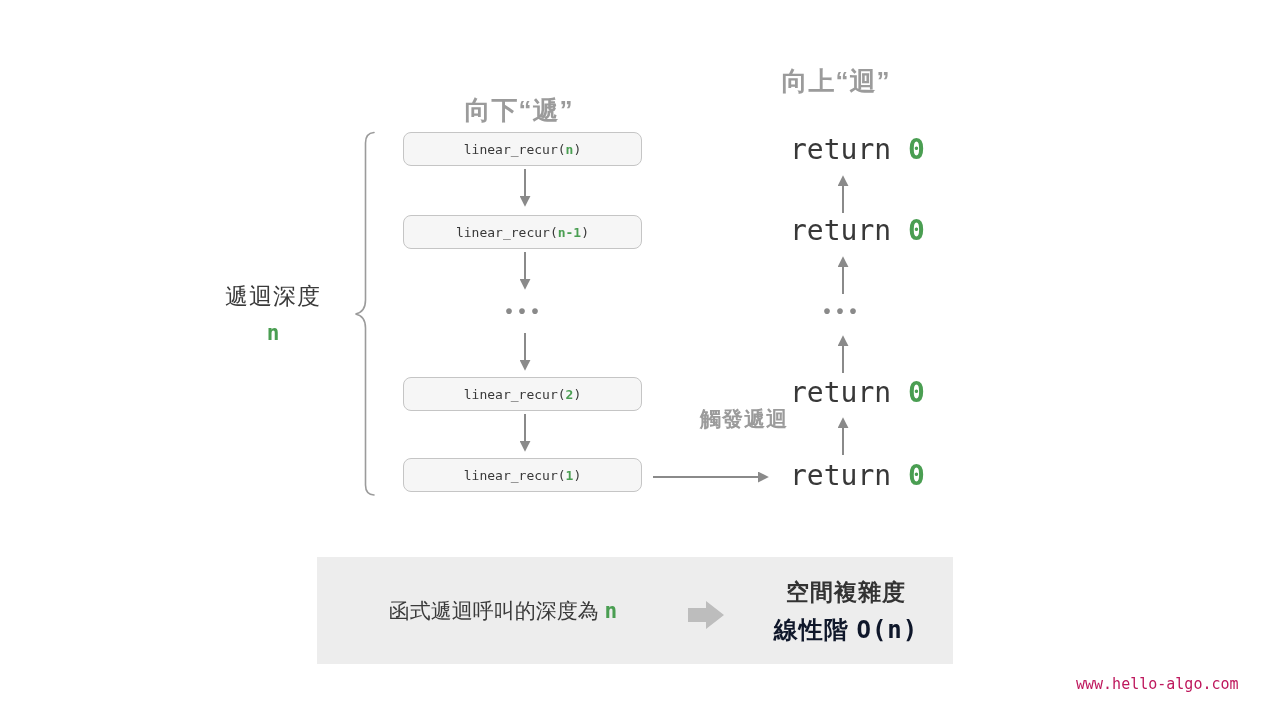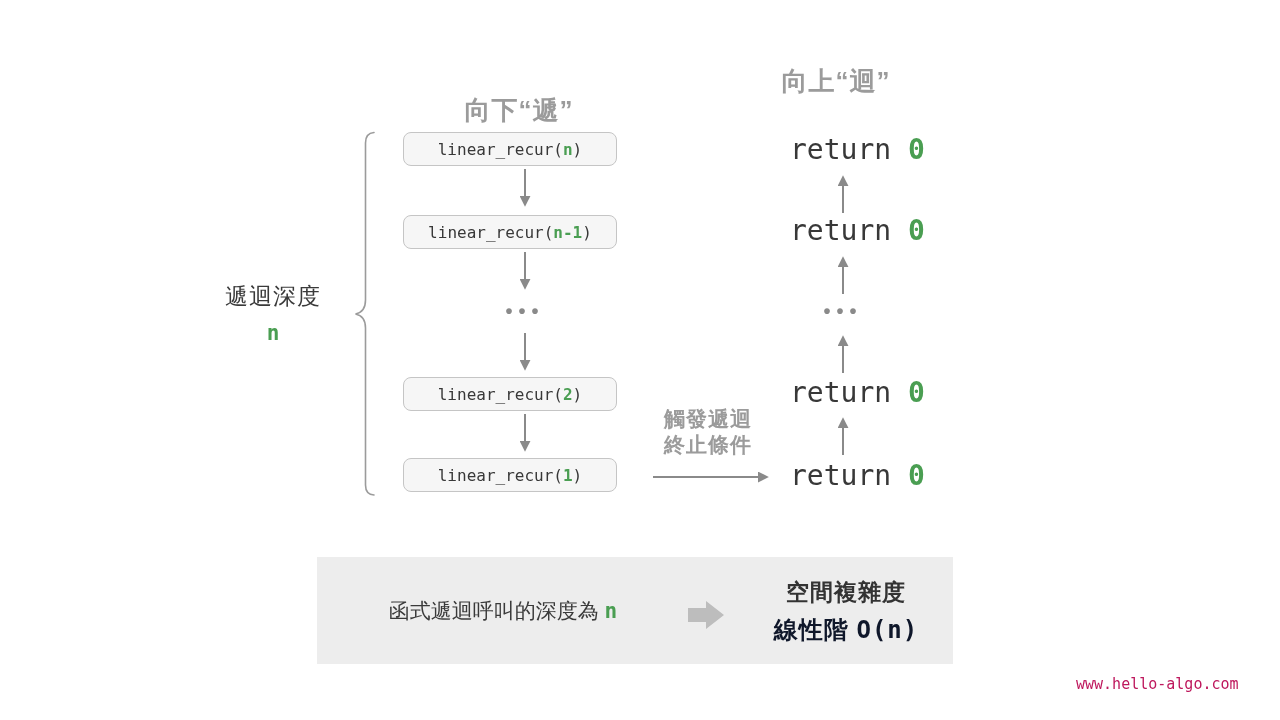--- a/index.html
+++ b/index.html
@@ -1,37 +1,37 @@
 <!DOCTYPE html>
 <html><head>
 <meta charset="utf-8">
 <style>
   html,body{margin:0;padding:0;background:#ffffff;}
   .stage{position:relative;width:1280px;height:720px;background:#ffffff;overflow:hidden;
          font-family:"Liberation Sans","DejaVu Sans",sans-serif;}
   .overlay{position:absolute;left:0;top:0;width:1280px;height:720px;pointer-events:none;}
   .abs{position:absolute;}
   .hdr{font-size:26px;font-weight:bold;color:#9b9b9b;text-align:center;letter-spacing:1px;}
-  .callbox{left:403px;width:214px;height:34px;box-sizing:border-box;
+  .callbox{left:403px;width:239px;height:34px;box-sizing:border-box;
            background:#f6f6f6;border:1.5px solid #c5c5c5;border-radius:8px;
            display:flex;align-items:center;justify-content:center;
            font-family:"DejaVu Sans Mono","Liberation Mono",monospace;
-           font-size:16px;color:#383838;white-space:pre;}
+           font-size:13px;color:#383838;white-space:pre;}
   .code{font-family:"DejaVu Sans Mono","Liberation Mono",monospace;white-space:pre;}
   .arg{color:#4a9e52;font-weight:bold;}
   .ret{left:790px;width:130px;height:26px;line-height:26px;
        font-family:"DejaVu Sans Mono","Liberation Mono",monospace;
        font-size:28px;color:#383838;white-space:pre;}
   .dots{width:120px;height:24px;line-height:24px;text-align:center;color:#8a8a8a;
         font-size:20px;letter-spacing:6px;font-weight:bold;}
   .side-label{left:193px;top:281px;width:160px;text-align:center;}
   .side-title{font-size:23px;color:#3a3a3a;font-weight:500;letter-spacing:1px;}
   .side-n{margin-top:9px;font-family:"DejaVu Sans Mono","Liberation Mono",monospace;
           font-size:21px;font-weight:bold;color:#4a9e52;}
-  .trigger{left:628px;top:406px;width:160px;text-align:center;
+  .trigger{left:628px;top:406px;width:160px;text-align:right;
            font-size:21px;font-weight:bold;color:#9b9b9b;line-height:26px;letter-spacing:1px;}
   .panel{left:317px;top:557px;width:636px;height:107px;background:#ededed;border-radius:0;}
   .panel-left{left:20px;top:0;width:332px;height:107px;display:flex;flex-direction:column;
               justify-content:center;align-items:center;font-size:21px;color:#3a3a3a;
               line-height:36px;white-space:pre;}
   .panel-right{left:429px;top:0;width:200px;height:107px;display:flex;flex-direction:column;
                justify-content:center;align-items:center;line-height:38px;white-space:pre;}
   .space-title{font-size:23px;font-weight:bold;color:#333333;letter-spacing:1px;}
   .space-value{font-size:24px;font-weight:bold;color:#0f172a;letter-spacing:1px;}
   .watermark{left:1076px;top:675px;font-family:"DejaVu Sans Mono","Liberation Mono",monospace;
@@ -76,21 +76,20 @@
   <div class="abs dots" style="left:465px;top:299px;">•••</div>
   <div class="abs dots" style="left:783px;top:299px;">•••</div>
 
   <div class="abs ret" style="top:137px;"><span>return </span><span class="arg">0</span></div>
   <div class="abs ret" style="top:218px;"><span>return </span><span class="arg">0</span></div>
   <div class="abs ret" style="top:380px;"><span>return </span><span class="arg">0</span></div>
   <div class="abs ret" style="top:463px;"><span>return </span><span class="arg">0</span></div>
 
   <div class="abs trigger">
     <div>觸發遞迴</div>
-    <div>終止條件</div>
   </div>
 
   <div class="abs panel">
     <div class="abs panel-left">
       <div><span>函式遞迴呼叫的深度為 </span><span class="code arg">n</span></div>
     </div>
     <svg class="abs" style="left:371px;top:44px;" width="36" height="28">
       <polygon points="0,7 18,7 18,0 36,14 18,28 18,21 0,21" fill="#bdbdbd"></polygon>
     </svg>
     <div class="abs panel-right">

